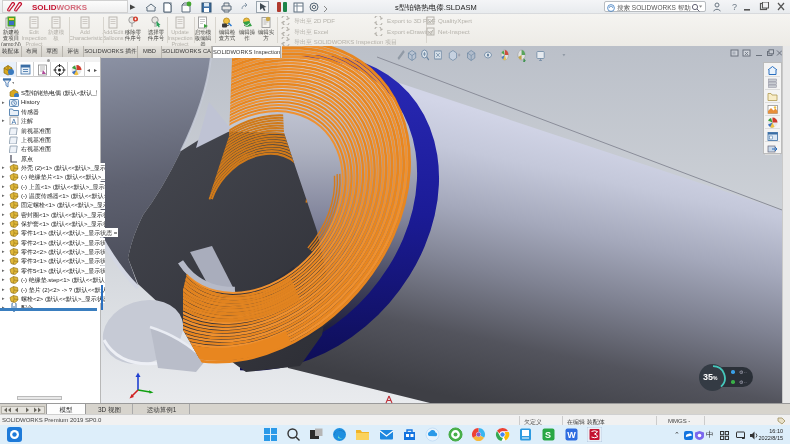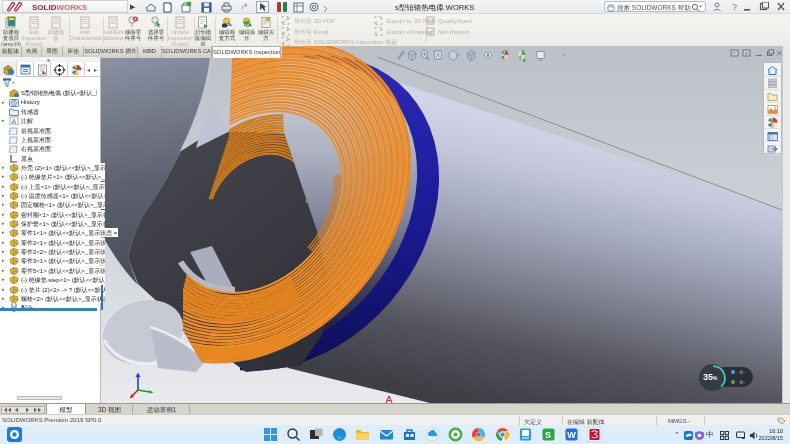--- a/index.html
+++ b/index.html
@@ -335,21 +335,21 @@
           <path d="M116,2 L116,9 L118.5,7 L120,10 L121.5,9.2 L120,6.5 L122.5,6 Z" fill="#404a52" stroke="none"></path>
       <rect x="133" y="1" width="4" height="10" rx="1" fill="#b03a2e" stroke="none"></rect>
           <rect x="139" y="1" width="4" height="10" rx="1" fill="#1e8449" stroke="none"></rect>
       <rect x="150" y="2" width="9" height="9" fill="#fff"></rect>
           <path d="M150,5 h9 M153,2 v9" stroke="#7a8a98"></path>
       <circle cx="170" cy="6" r="4" fill="#e8e8e8"></circle>
           <circle cx="170" cy="6" r="1.6" fill="#fff"></circle>
       <path d="M180,5 l3,3 l-3,3" stroke="#888" fill="none"></path>
     </g>
   </svg>
-  <span class="t" style="left:395px;top:3px;font-size:7.5px;color:#222;">s型铂铬热电傣.WORKS</span>
+  <span class="t" style="left:395px;top:3px;font-size:7.5px;color:#222;">s型铂铬热电傣.SLDASM</span>
 
   <div class="abs" style="left:604px;top:1px;width:102px;height:11px;background:#fff;border:1px solid #b8bcc0;border-radius:2px;">
     <svg class="abs" style="left:2px;top:1.5px" width="8" height="8" viewBox="0 0 8 8">
           <circle cx="4" cy="4" r="3.4" fill="none" stroke="#3a7abf" stroke-width="0.8"></circle>
           <path d="M2.2,4 a1.8,1.8 0 0 1 3.6,0" fill="none" stroke="#3a7abf" stroke-width="0.7"></path>
         </svg>
     <span class="t" style="left:12px;top:2px;font-size:6.5px;color:#555;">搜索 SOLIDWORKS 帮助</span>
     <svg class="abs" style="left:86px;top:1px" width="14" height="9" viewBox="0 0 14 9">
           <circle cx="4" cy="4" r="2.6" fill="none" stroke="#667" stroke-width="1"></circle>
           <path d="M6,6 L8.5,8.5" stroke="#667" stroke-width="1"></path>

